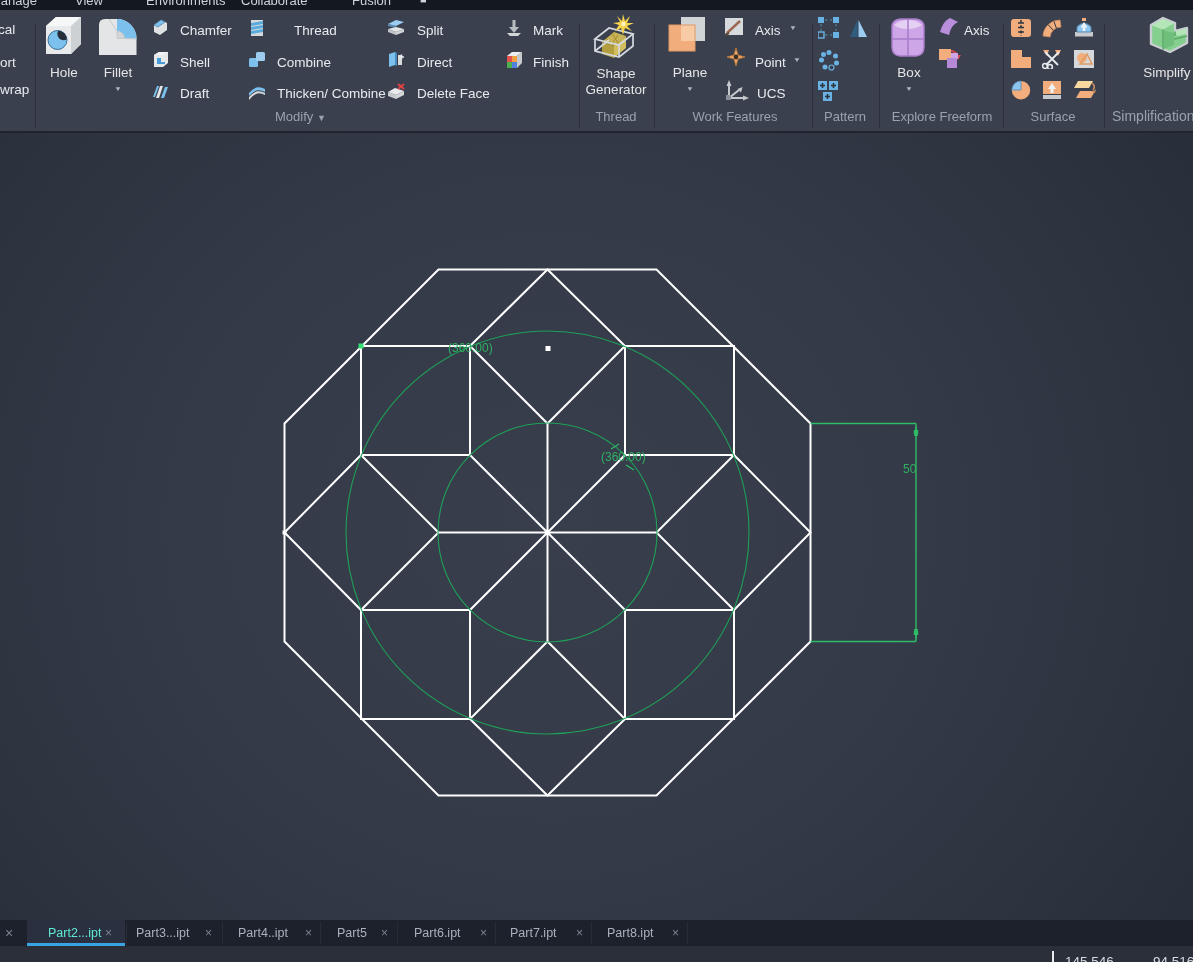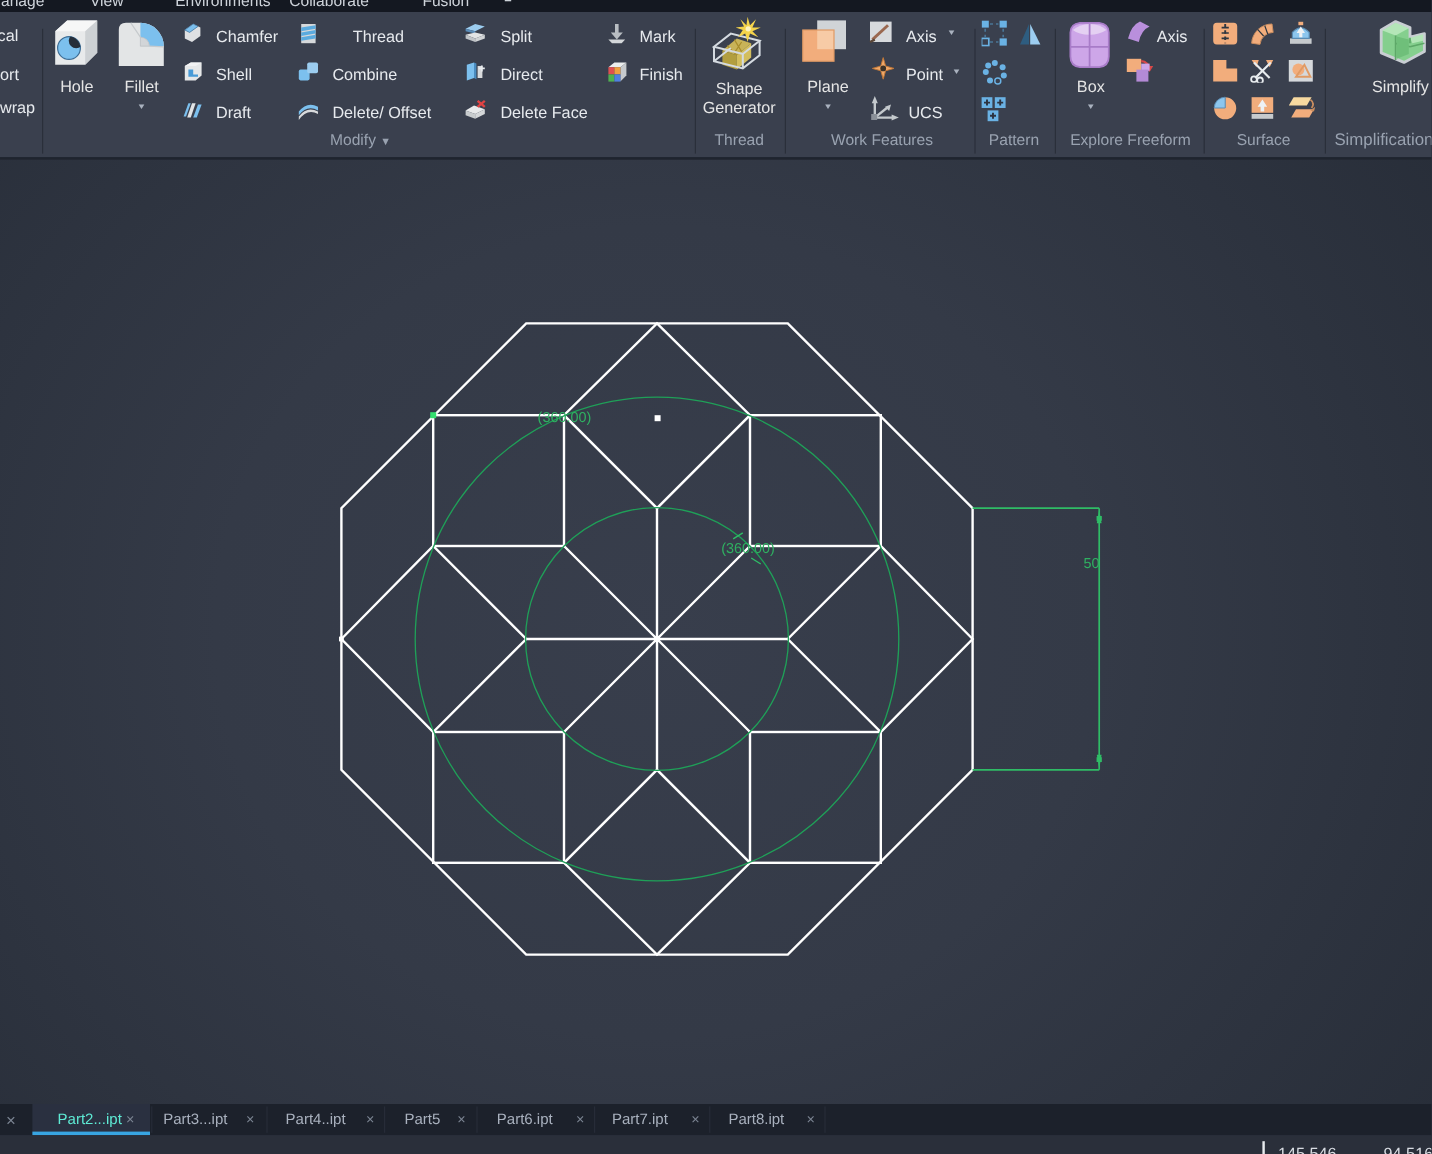--- a/index.html
+++ b/index.html
@@ -46,21 +46,21 @@
 
 <div class="tc" style="left:64px;top:55px">Hole</div>
 <div class="tc" style="left:118px;top:55px">Fillet</div>
 <div class="car" style="left:118px;top:74px">▼</div>
 
 <div class="t" style="left:180px;top:13px">Chamfer</div>
 <div class="t" style="left:180px;top:44.5px">Shell</div>
 <div class="t" style="left:180px;top:76px">Draft</div>
 <div class="t" style="left:294px;top:13px">Thread</div>
 <div class="t" style="left:277px;top:44.5px">Combine</div>
-<div class="t" style="left:277px;top:76px">Delete/ Offset</div>
+<div class="t" style="left:277px;top:76px">Thicken/ Combine</div>
 <div class="t" style="left:417px;top:13px">Split</div>
 <div class="t" style="left:417px;top:44.5px">Direct</div>
 <div class="t" style="left:417px;top:76px">Delete Face</div>
 <div class="t" style="left:533px;top:13px">Mark</div>
 <div class="t" style="left:533px;top:44.5px">Finish</div>
 <div class="t g" style="left:275px;top:99px">Modify <span style="font-size:9px">▼</span></div>
 
 <div class="tc" style="left:616px;top:56px">Shape</div>
 <div class="tc" style="left:616px;top:72px">Generator</div>
 <div class="tc g" style="left:616px;top:99px">Thread</div>

